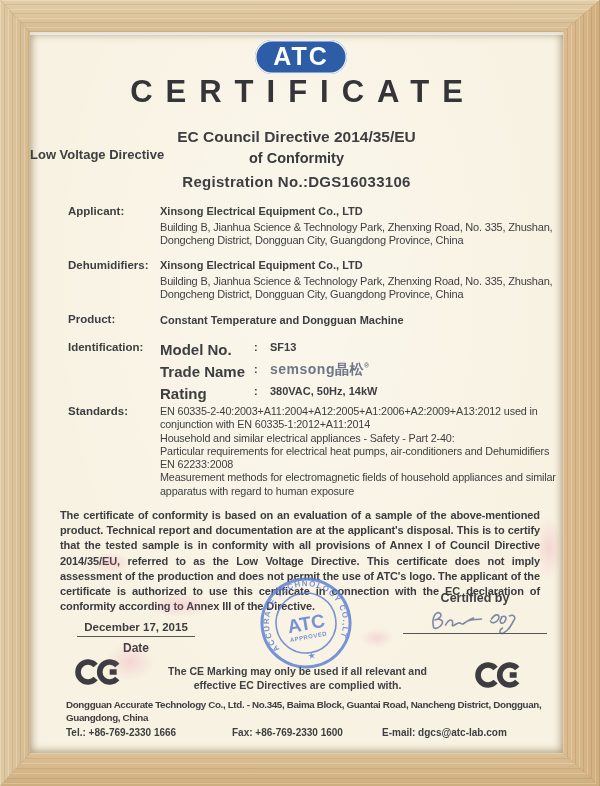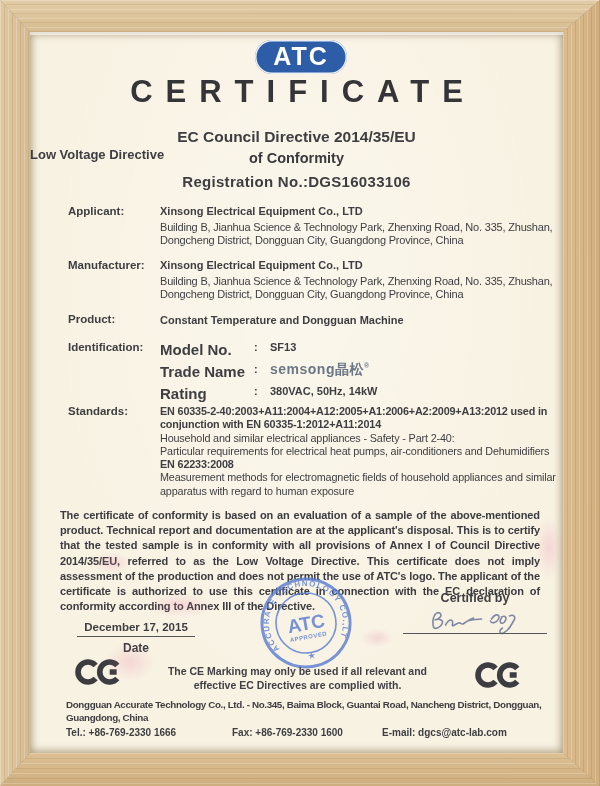--- a/index.html
+++ b/index.html
@@ -39,21 +39,21 @@
     background:
       radial-gradient(ellipse at 50% 35%, rgba(255,255,255,.35), transparent 70%),
       #f8f2e2;
     box-shadow: inset 0 4px 7px rgba(110,85,45,.28), inset 4px 0 7px rgba(110,85,45,.16),
       inset -4px 0 7px rgba(110,85,45,.18), inset 0 -4px 7px rgba(110,85,45,.22);
     color:#3e3e42; }
   .paper::before { content:""; position:absolute; left:0; right:0; top:0; height:3px;
     background:rgba(255,255,255,.6); }
 
   .abs { position:absolute; }
-  .b { font-weight:bold; }
+  .b { font-weight:normal; }
   .nw { white-space:nowrap; }
 
   
   .logo { left:225px; top:8px; width:92px; height:34px; background:#2d5da6;
     border-radius:17px; color:#fff; font-weight:bold; font-size:25px; line-height:33px;
     text-align:center; letter-spacing:2px; box-shadow:0 0 0 1.5px rgba(255,255,255,.9) inset; }
   .title { left:0; right:0; top:42px; text-align:center; font-weight:bold; font-size:31px;
     letter-spacing:13px; padding-left:13px; color:#353539; }
   .subtitle { left:0; right:0; top:78px; text-align:center; font-weight:bold; font-size:14.5px; color:#3a3a3e;margin-top:40px; }
   .dir1 { left:0; right:0; top:96px; text-align:center; font-weight:bold; font-size:15.5px; }
@@ -125,21 +125,21 @@
     <div class="abs dir2">Low Voltage Directive</div>
     <div class="abs reg">Registration No.:DGS16033106</div>
 
     <div class="abs lab" style="top:173px">Applicant:</div>
     <div class="abs val name nw" style="top:173px">Xinsong Electrical Equipment Co., LTD</div>
     <div class="abs val addr" style="top:189px">
       <div class="nw">Building B, Jianhua Science &amp; Technology Park, Zhenxing Road, No. 335, Zhushan,</div>
       <div class="nw">Dongcheng District, Dongguan City, Guangdong Province, China</div>
     </div>
 
-    <div class="abs lab" style="top:227px">Manufacturer:</div>
+    <div class="abs lab" style="top:227px">Dehumidifiers:</div>
     <div class="abs val name nw" style="top:227px">Xinsong Electrical Equipment Co., LTD</div>
     <div class="abs val addr" style="top:243px">
       <div class="nw">Building B, Jianhua Science &amp; Technology Park, Zhenxing Road, No. 335, Zhushan,</div>
       <div class="nw">Dongcheng District, Dongguan City, Guangdong Province, China</div>
     </div>
 
     <div class="abs lab" style="top:281px">Product:</div>
     <div class="abs val name nw" style="top:282px">Constant Temperature and Dongguan Machine</div>
 
     <div class="abs lab" style="top:309px">Identification:</div>

